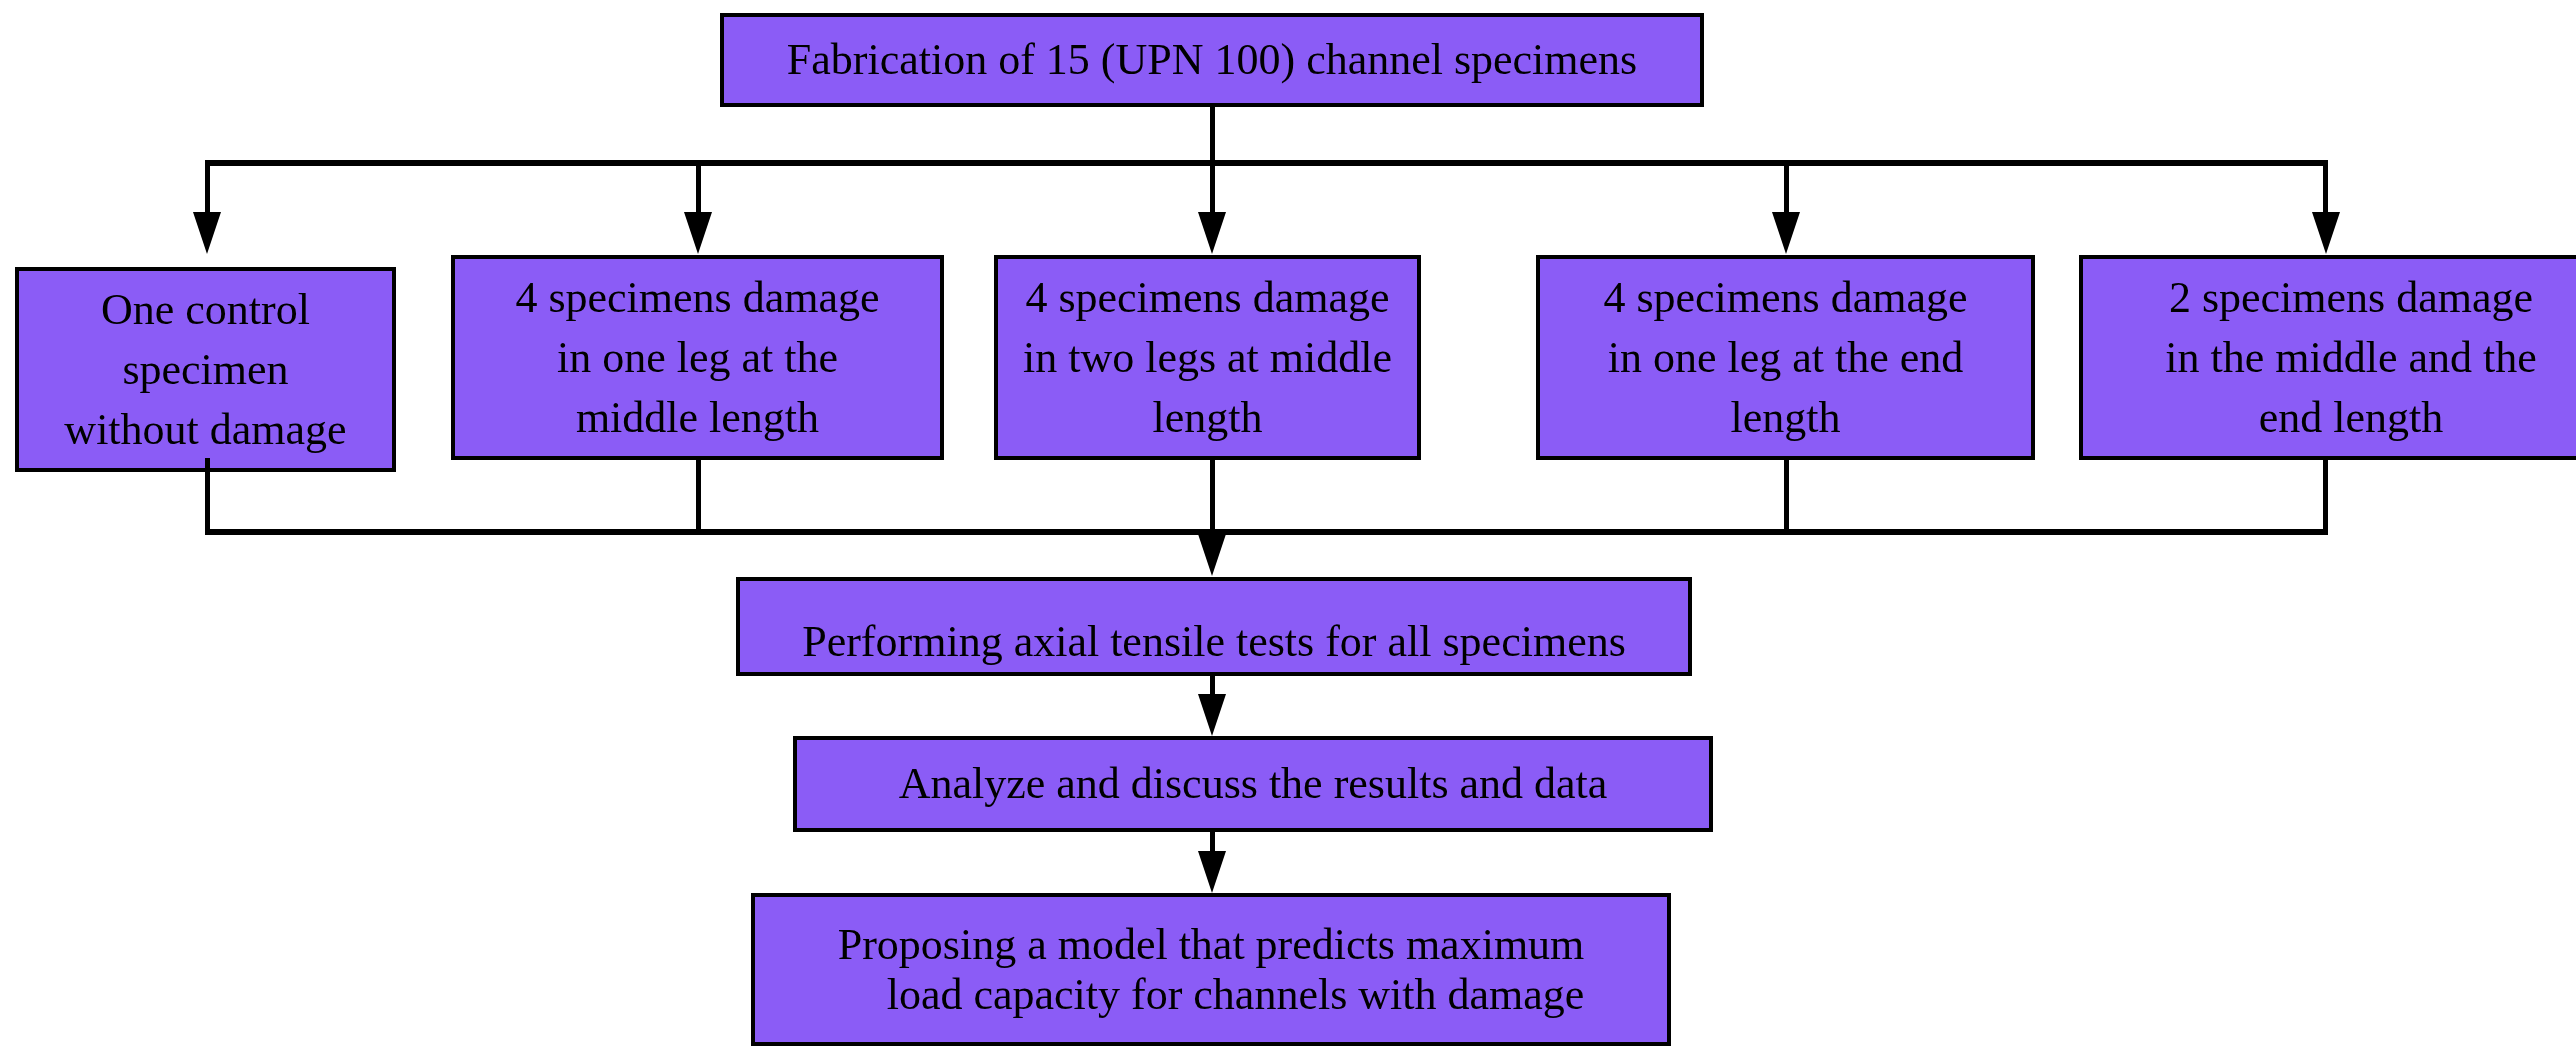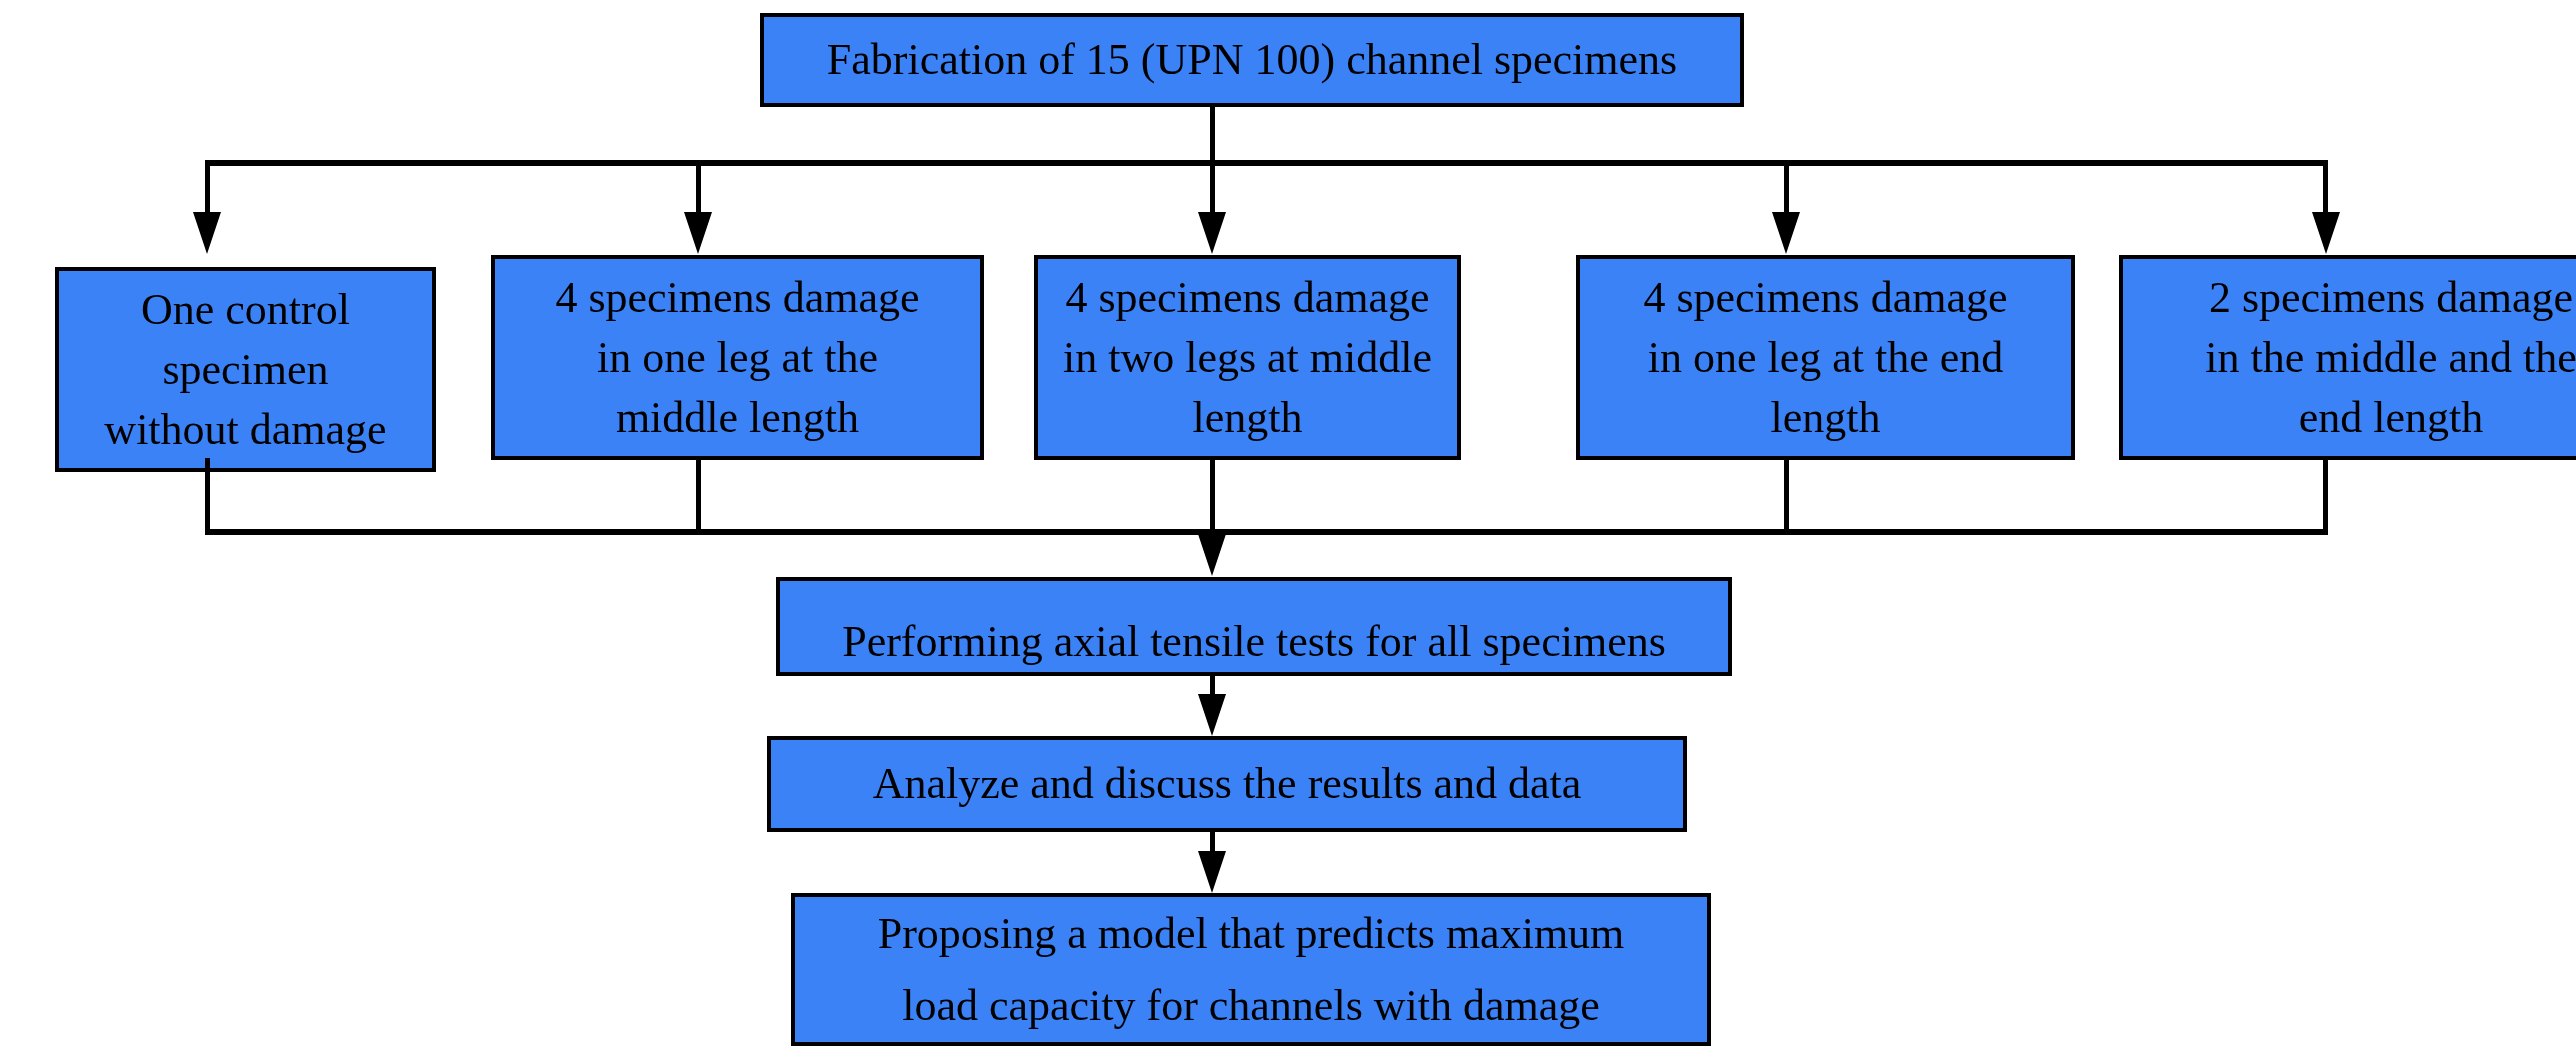--- a/index.html
+++ b/index.html
@@ -9,34 +9,33 @@
     height: 1053px;
     background: #ffffff;
     color: #000000;
     font-family: "Liberation Serif", "DejaVu Serif", serif;
     overflow: hidden;
   }
   .box {
     position: absolute;
     box-sizing: border-box;
     border: 4.8px solid #000000;
-    background: #3b82f6;
+    background: #8b5cf6;
     display: flex;
     align-items: center;
     justify-content: center;
     text-align: center;
-    margin-left: 40px;
   }
   .box-label {
     display: block;
     white-space: pre-line;
     font-size: 44px;
     line-height: 60px;
   }
-  .wide .box-label { line-height: 72px; }
+  .wide .box-label { line-height: 50px; text-align: right; }
   .vline, .hline { position: absolute; background: #000000; }
   .arr {
     position: absolute;
     width: 0; height: 0;
     border-left: 14.4px solid transparent;
     border-right: 14.4px solid transparent;
     border-top: 42px solid #000000;
   }
 </style>
 </head>
@@ -106,21 +105,21 @@
 
   <div class="arr" style="left:1198px; top:534px;"></div>
 
   <div class="box" style="left:736px; top:577px; width:956px; height:99px;align-items:flex-end;">
     <span class="box-label">Performing axial tensile tests for all specimens</span>
   </div>
 
   <div class="vline" style="left:1210px; top:673px; width:4.8px; height:27px;"></div>
   <div class="arr" style="left:1198px; top:694px;"></div>
 
-  <div class="box" style="left:727px; top:736px; width:920px; height:96px;">
+  <div class="box" style="left:793px; top:736px; width:920px; height:96px;">
     <span class="box-label">Analyze and discuss the results and data</span>
   </div>
 
   <div class="vline" style="left:1210px; top:829px; width:4.8px; height:26px;"></div>
   <div class="arr" style="left:1198px; top:851px;"></div>
 
   <div class="box wide" style="left:751px; top:893px; width:920px; height:153px;">
     <span class="box-label">Proposing a model that predicts maximum
 load capacity for channels with damage</span>
   </div>

